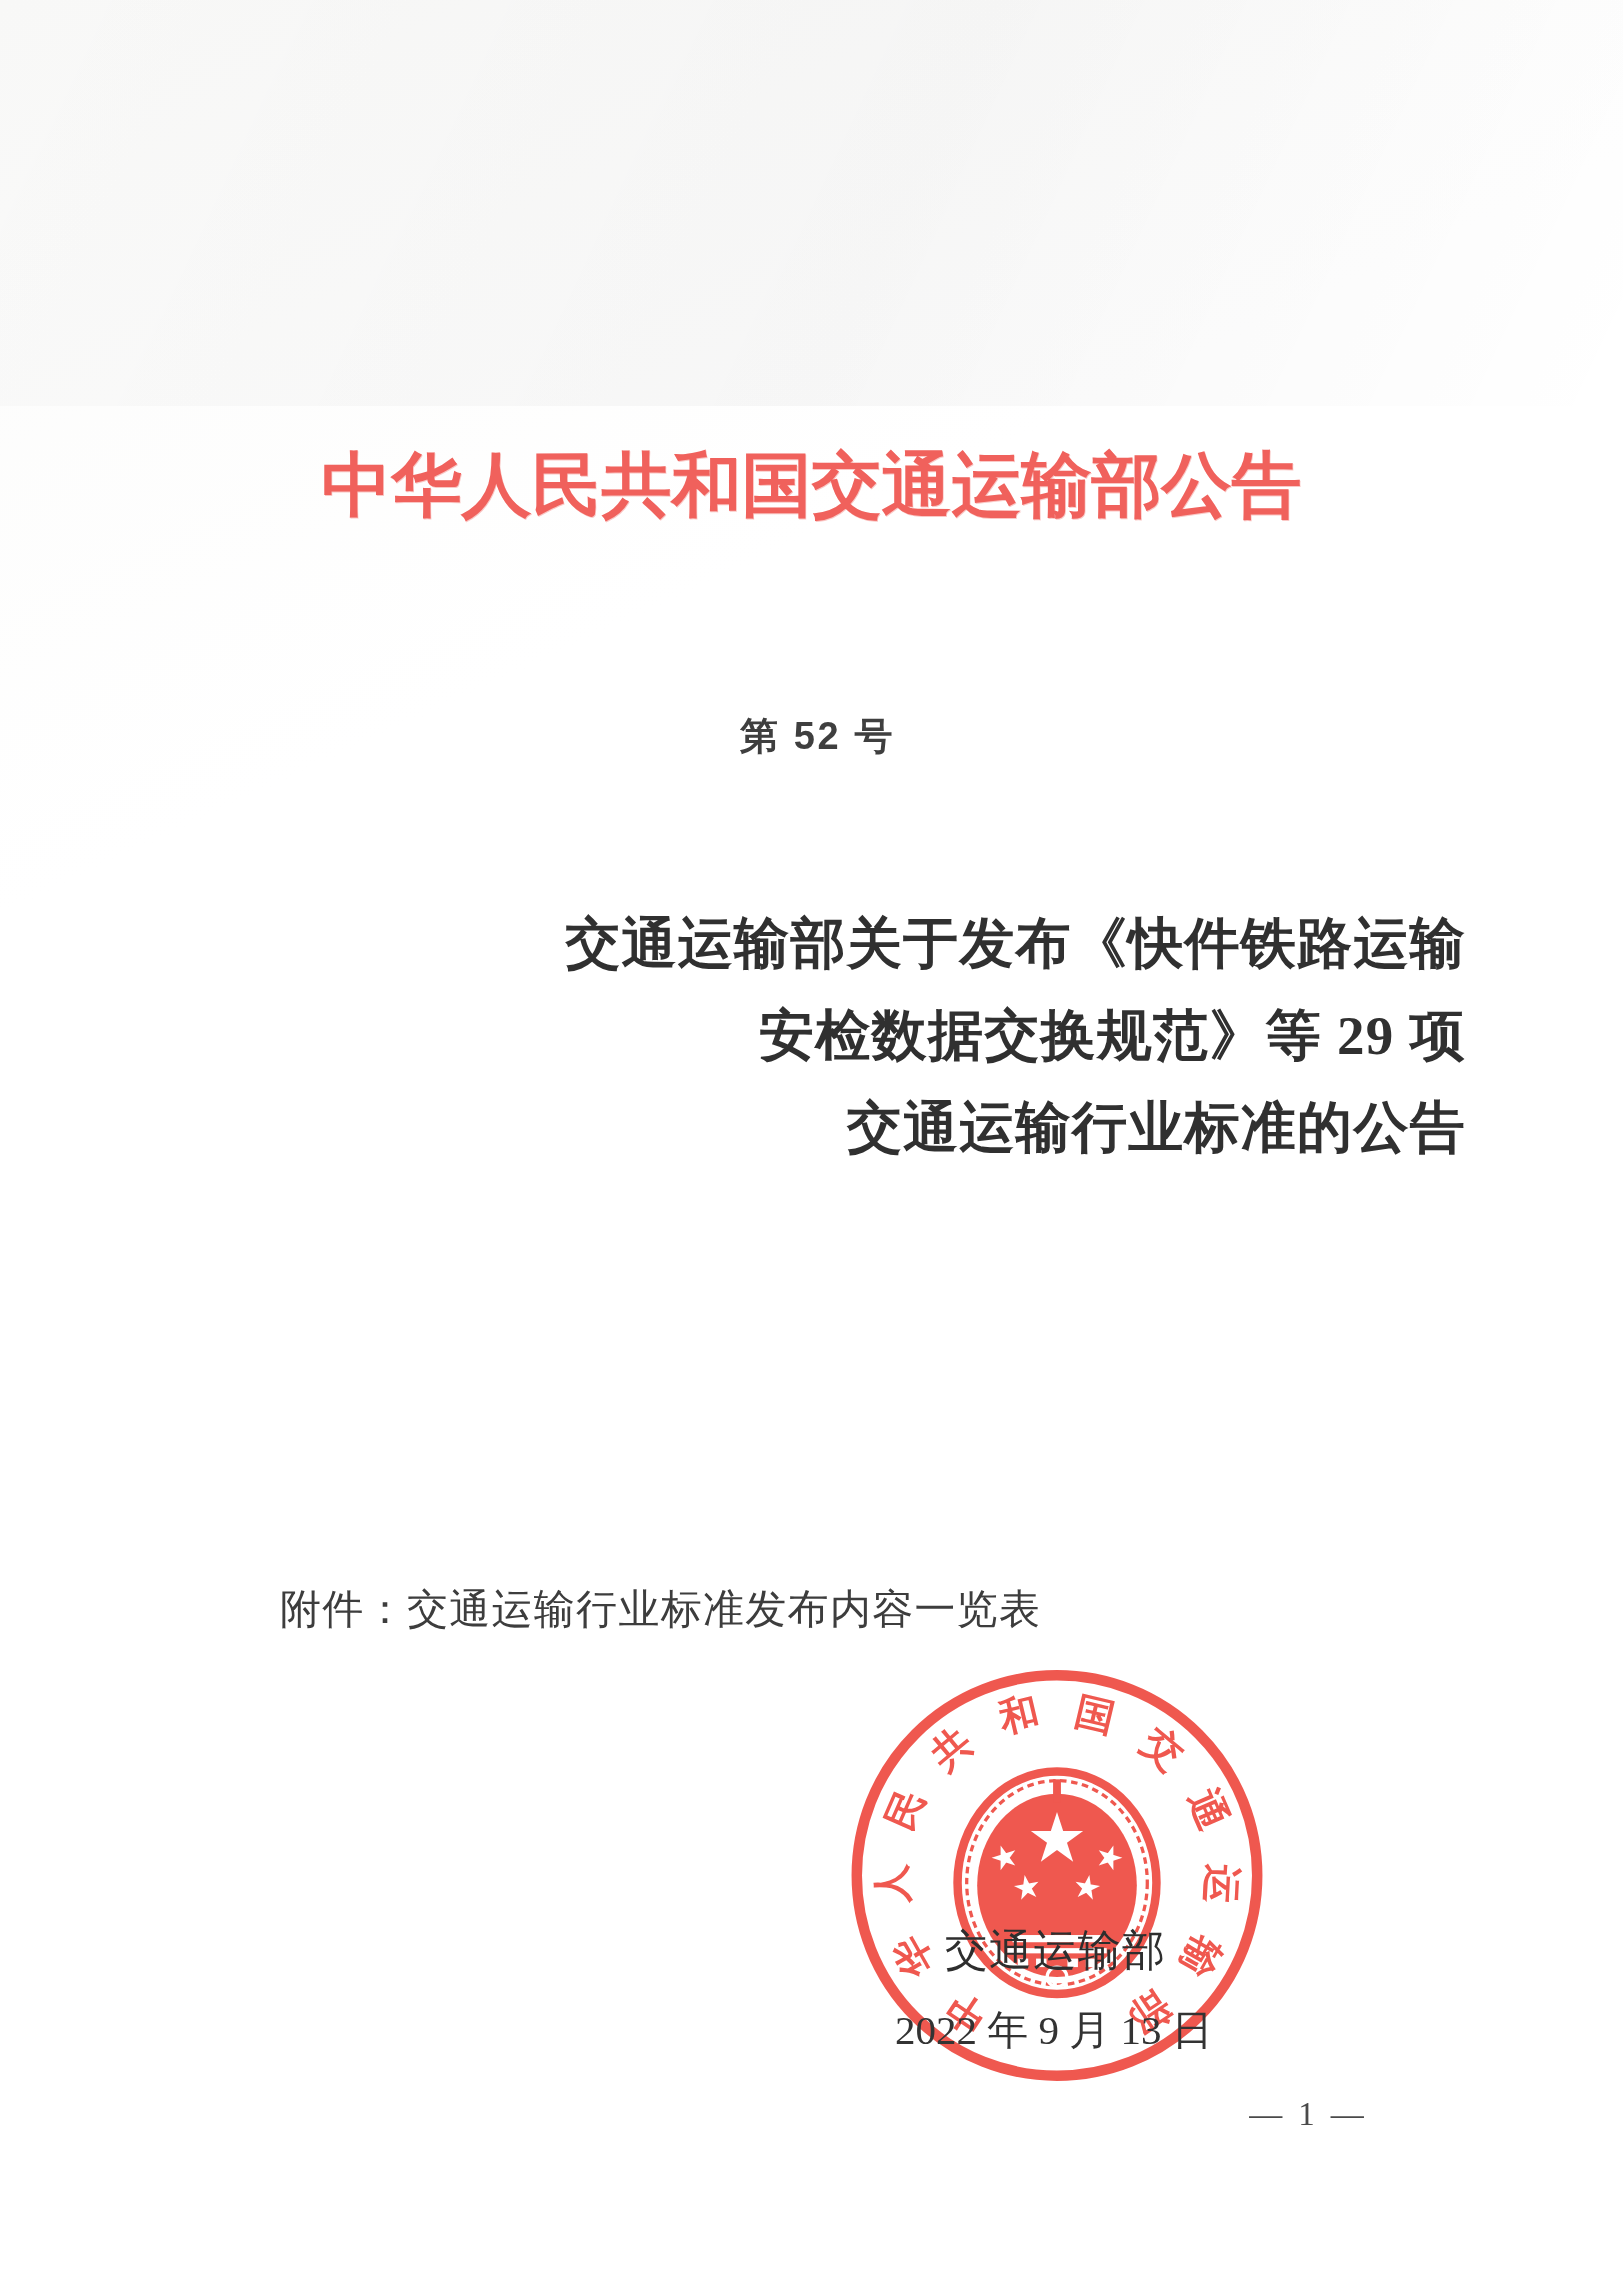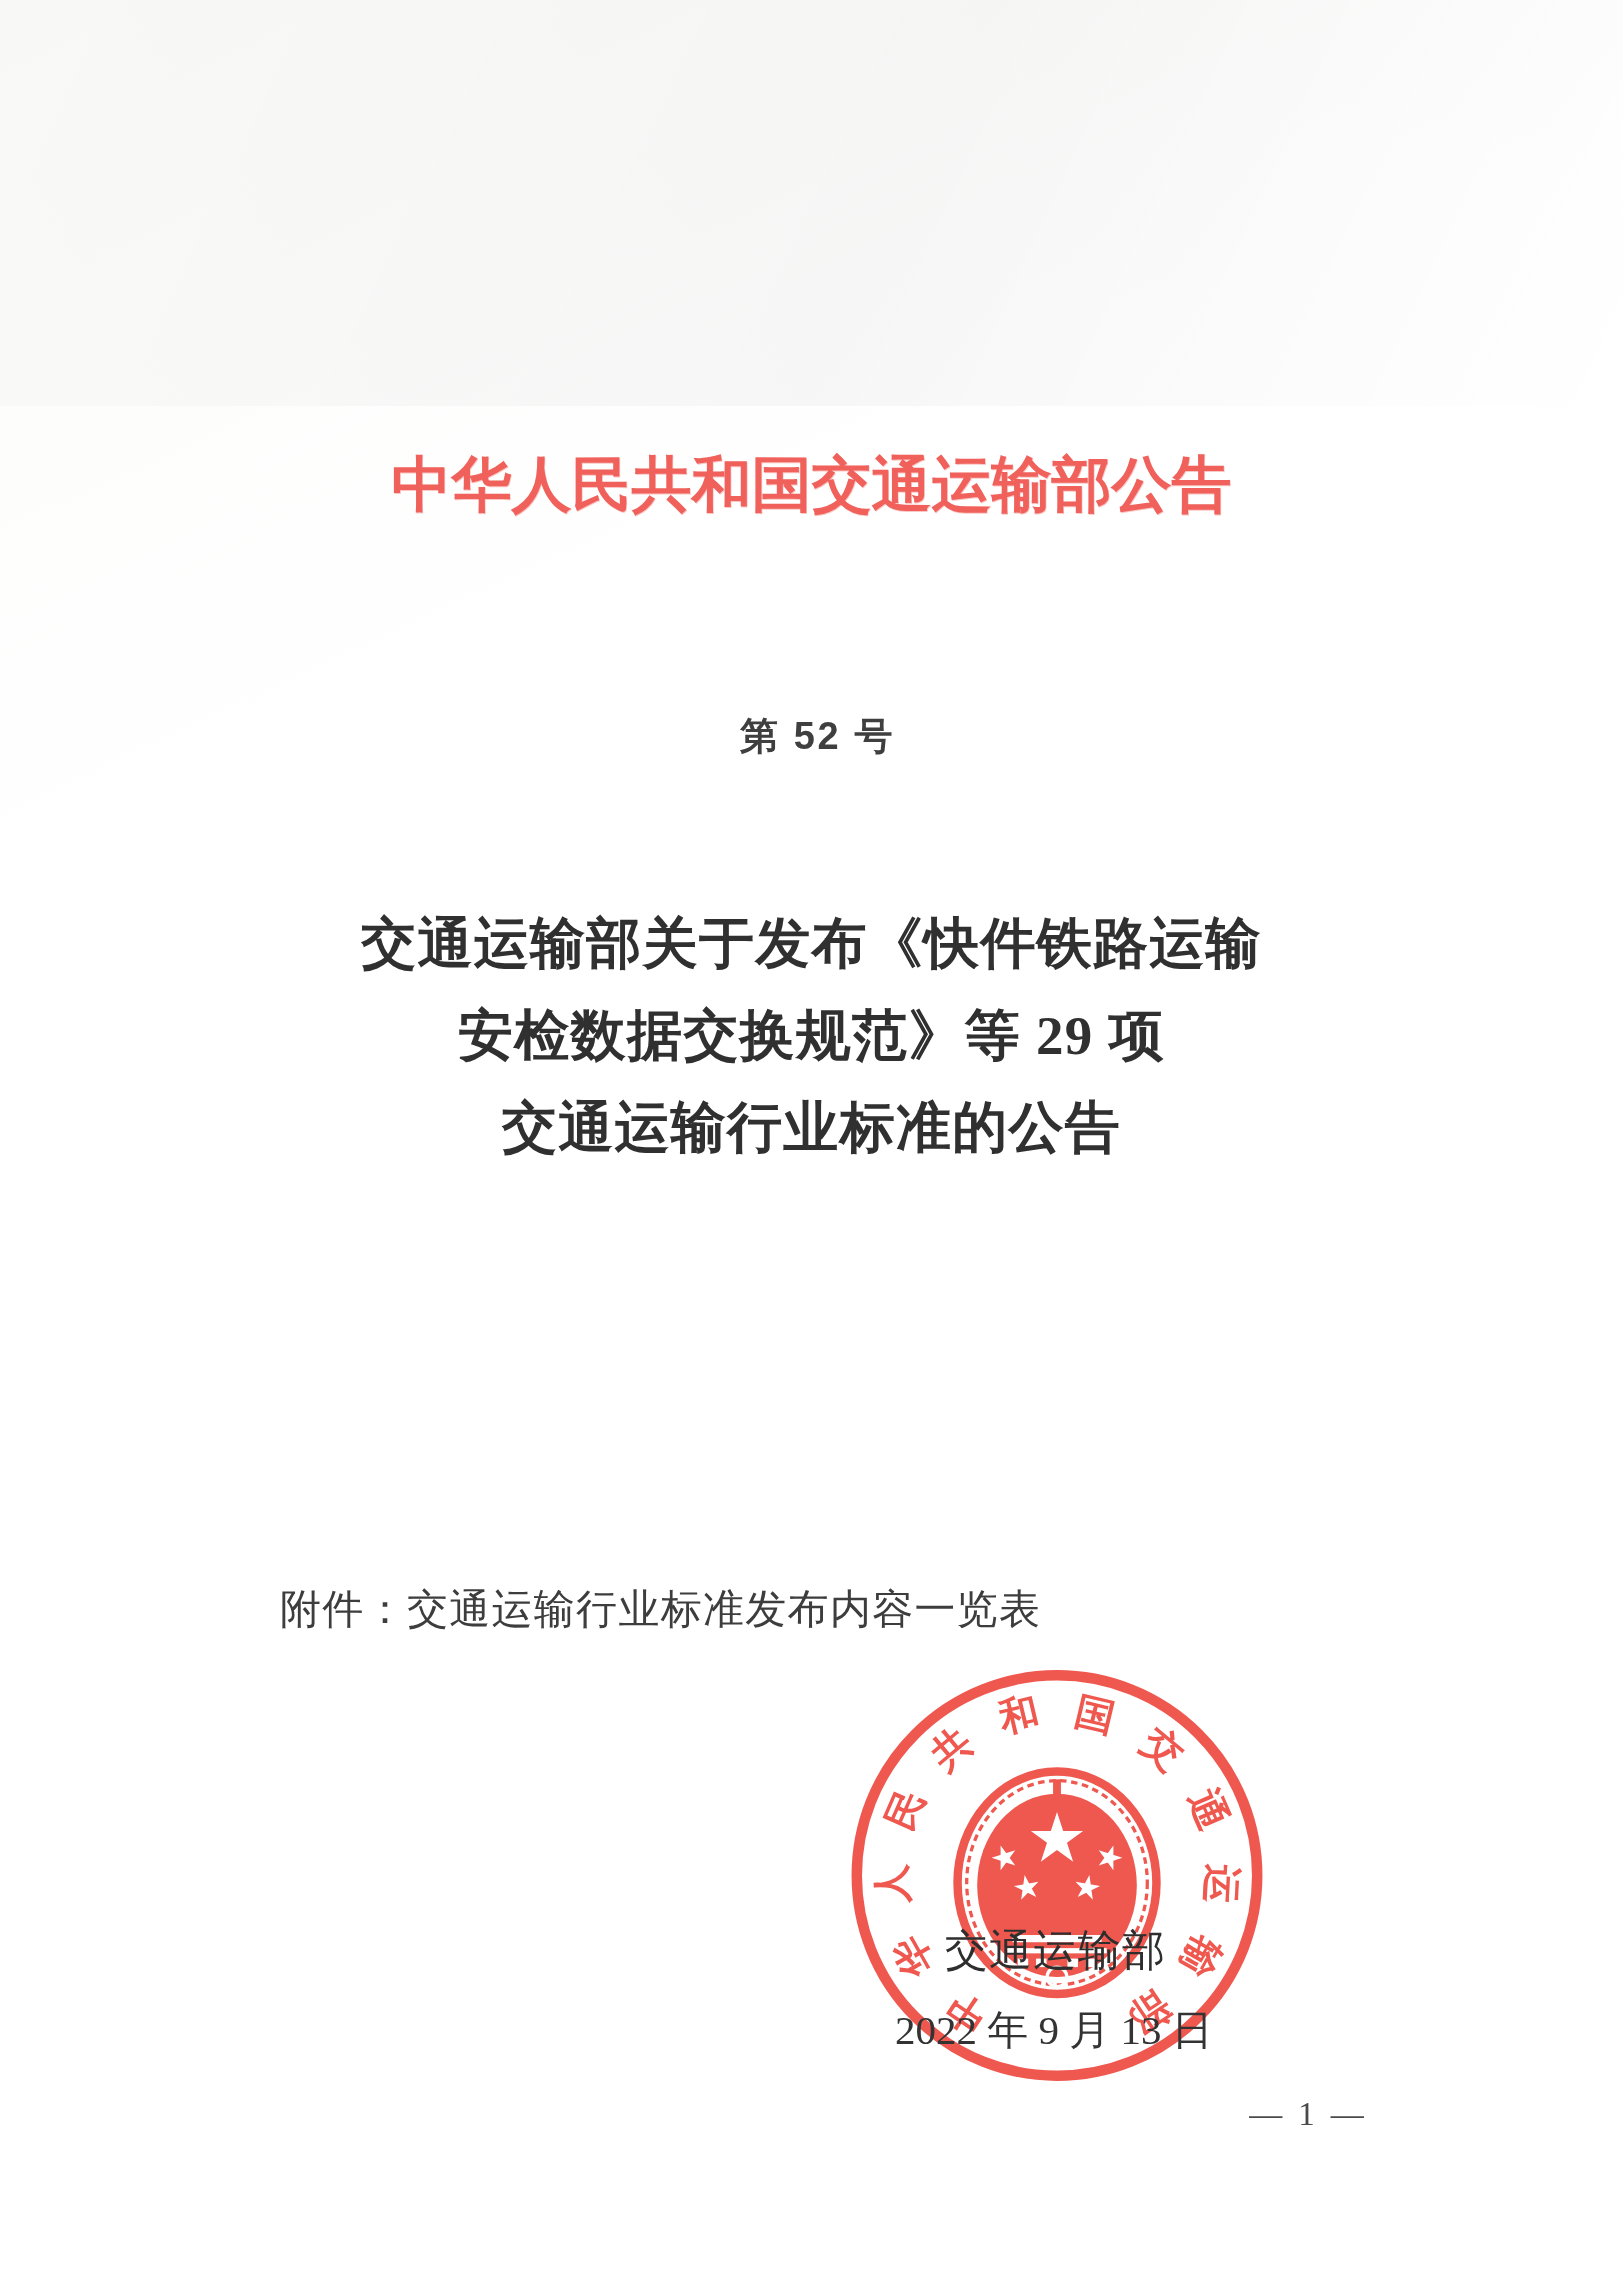--- a/index.html
+++ b/index.html
@@ -20,21 +20,21 @@
   .scan-shade {
     position: absolute; top: 0; right: 0; width: 100%; height: 406px;
     background: linear-gradient(115deg, rgba(0,0,0,0.012) 0%, rgba(0,0,0,0.03) 55%, rgba(0,0,0,0.0) 100%);
     pointer-events: none;
   }
 
   .org-title {
     position: absolute;
     top: 424px; left: 0; width: 100%;
     text-align: center;
-    font-size: 60px;
+    font-size: 70px;
     line-height: 123px;
     font-weight: bold;
     letter-spacing: 0px;
     color: #f0615c;
     text-shadow: 0.7px 0.7px 0 rgba(240,97,92,0.35);
     white-space: nowrap;
   }
 
   .doc-number {
     position: absolute;
@@ -45,21 +45,21 @@
     font-size: 38px;
     line-height: 56px;
     color: #3f3f3f;
     letter-spacing: 2.6px;
     padding-left: 12px;
   }
 
   .doc-title {
     position: absolute;
     top: 898px; left: 157px; right: 157px;
-    text-align: center;
+    text-align: right;
     font-weight: bold;
     font-size: 55px;
     line-height: 92px;
     color: #303030;
     letter-spacing: 1.3px;
   }
 
   .body-block {
     position: absolute;
     top: 1234px; left: 198px; width: 1225px;

